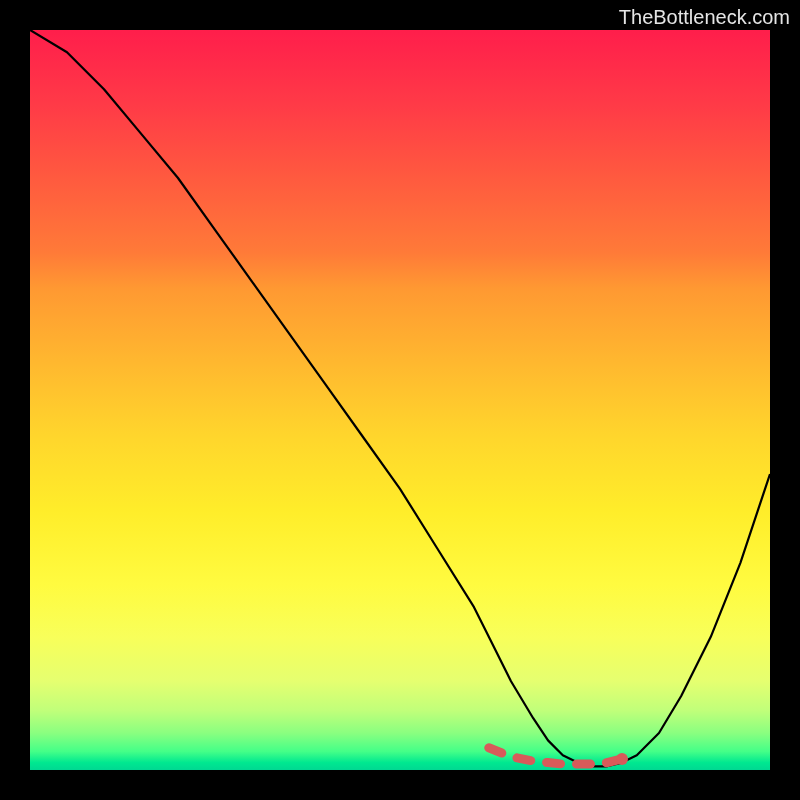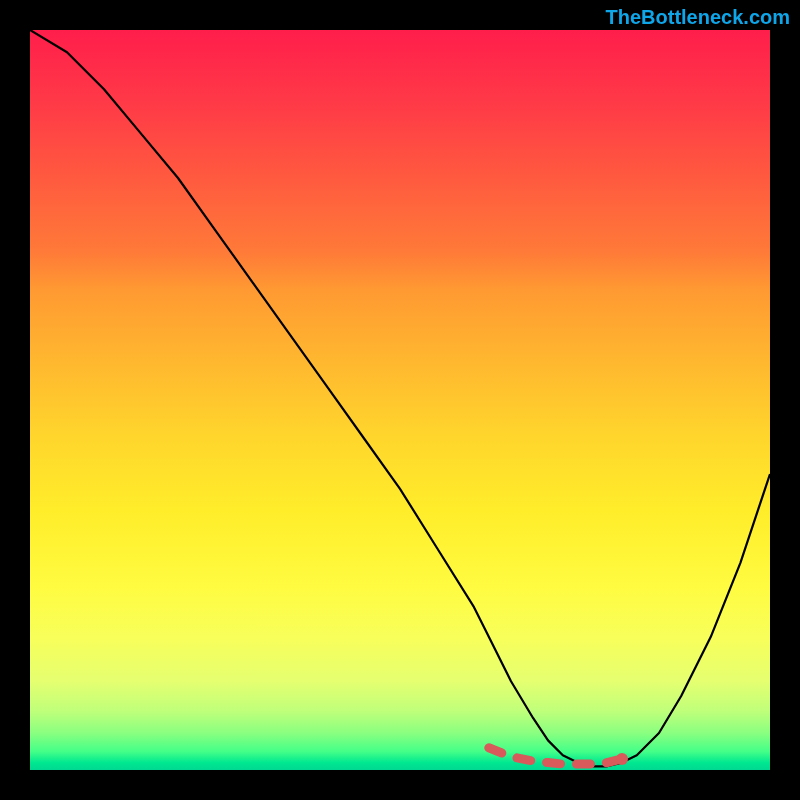--- a/index.html
+++ b/index.html
@@ -14,23 +14,23 @@
   .frame {
     position: relative;
     width: 800px;
     height: 800px;
     background: #000;
   }
   .watermark {
     position: absolute;
     top: 6px;
     right: 10px;
-    color: #0ea5e9;
+    color: #e5e5e5;
     font-size: 20px;
-    font-weight: bold;
+    font-weight: normal;
     z-index: 10;
   }
   .plot {
     position: absolute;
     left: 30px;
     top: 30px;
     width: 740px;
     height: 740px;
   }
   .gradient {

